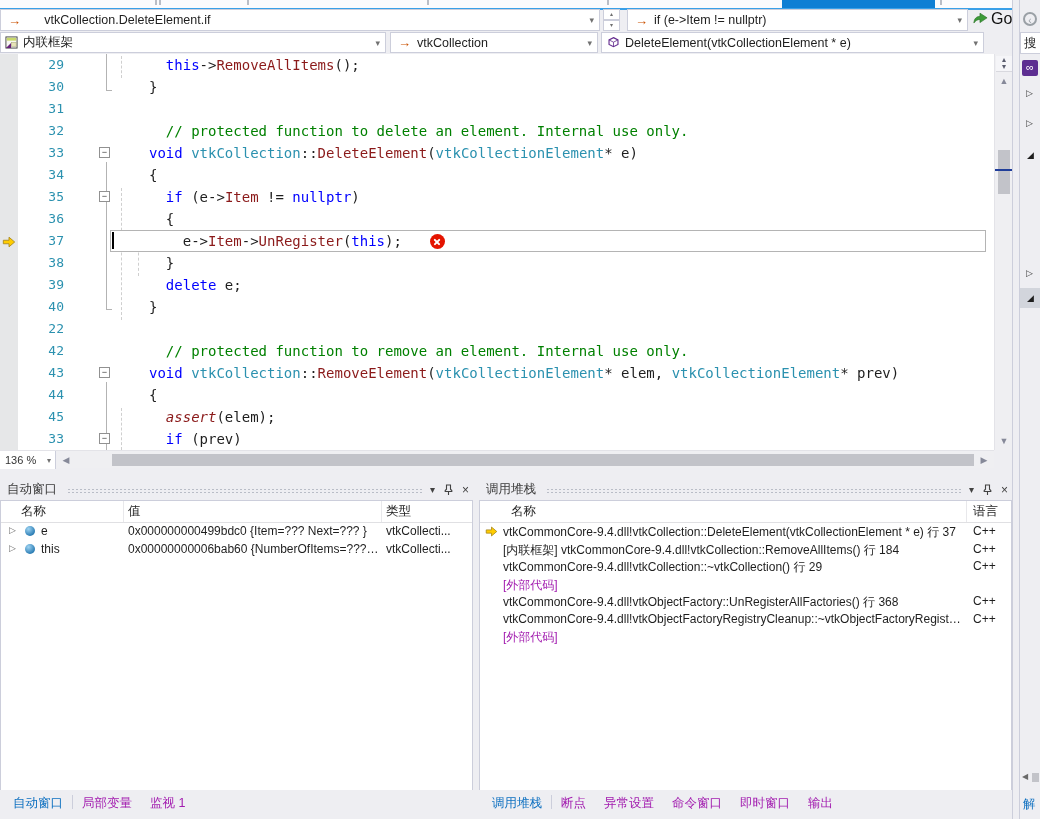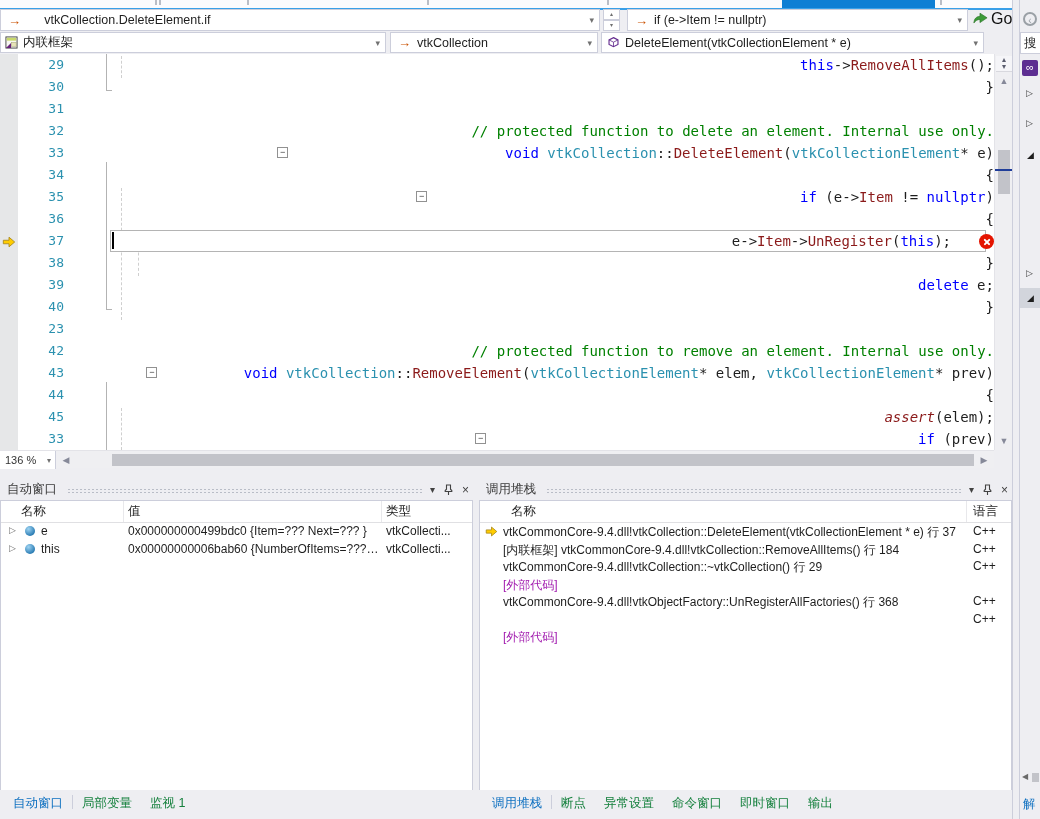--- a/index.html
+++ b/index.html
@@ -19,21 +19,21 @@
   .spinner{position:absolute;left:603px;top:9px;width:17px;height:22px;display:flex;flex-direction:column;}
   .spinbtn{flex:1;background:#fff;border:1px solid #cccedb;font-size:6px;color:#717171;text-align:center;line-height:9px;box-sizing:border-box;}
   #gobtn{position:absolute;left:972px;top:7px;height:24px;display:flex;align-items:center;cursor:default;}
   #gobtn .golabel{font-size:16px;color:#111;margin-left:2px;}
   .miscicon{width:13px;height:13px;margin:0 5px 0 4px;flex:none;}
   .methicon{width:13px;height:13px;margin:0 5px 0 5px;flex:none;}
   
   #editor{left:0;top:54px;width:994px;height:396px;background:#fff;overflow:hidden;}
   #indmargin{position:absolute;left:0;top:0;width:18px;height:396px;background:#e6e7e8;}
   .cl{position:relative;display:flex;height:22px;line-height:22px;
-      font-family:"DejaVu Sans Mono","Liberation Mono",monospace;font-size:14px;white-space:pre;justify-content:space-between;}
+      font-family:"DejaVu Sans Mono","Liberation Mono",monospace;font-size:14px;white-space:pre;}
   .ln{width:64px;text-align:right;color:#2b91af;font-size:13px;flex:none;}
   .fm{width:48px;flex:none;position:relative;}
   .foldbox{position:absolute;left:35px;top:5px;width:11px;height:11px;background:#fff;border:1px solid #919191;
            font-size:9px;line-height:9px;text-align:center;color:#333;box-sizing:border-box;font-family:"Liberation Sans",sans-serif;}
   .code{position:relative;z-index:2;margin-left:37px;}
   .tk-p{color:#1e1e1e}.tk-k{color:#0000ff}.tk-t{color:#2b91af}.tk-f{color:#8b1a1a}
   .tk-c{color:#008000}.tk-m{color:#8b1a1a;font-style:italic}
   .curbox{position:absolute;left:110px;right:8px;top:0;height:20px;background:#fff;border:1px solid #b4b4b4;z-index:1;}
   .caretbar{position:absolute;left:112px;top:2px;width:2px;height:17px;background:#000;z-index:3;}
   .erricon{display:inline-block;position:relative;width:15px;height:15px;border-radius:50%;background:#e41400;
@@ -68,21 +68,21 @@
   .colsep{position:absolute;top:0;bottom:0;width:1px;background:#e8e8eb;}
   .prow{position:relative;height:17.5px;font-size:12px;white-space:nowrap;}
   .prow .cell{position:absolute;top:1px;overflow:hidden;text-overflow:ellipsis;}
   .expander{position:absolute;left:8px;top:2px;font-size:9px;color:#6d6d6d;}
   .sphere{position:absolute;left:24px;top:3px;width:10px;height:10px;border-radius:50%;
           background:radial-gradient(circle at 35% 30%,#9fd4f2,#2e7fb6 70%,#1c5e8d);}
   .framearrow{position:absolute;left:5px;top:2px;}
   .gray{color:#a21caf;}
   
   #tabrow{left:0;top:790px;width:1012px;height:29px;background:#eeeef2;}
-  .tab{display:inline-block;padding:5px 9px 0 9px;font-size:12.5px;color:#15803d;height:24px;box-sizing:border-box;}
+  .tab{display:inline-block;padding:5px 9px 0 9px;font-size:12.5px;color:#a21caf;height:24px;box-sizing:border-box;}
   .tab.active{color:#0e70c0;}
   .tabsep{display:inline-block;width:1px;height:14px;background:#cccedb;vertical-align:-2px;}
   
   #rsplit{left:1012px;top:0;width:8px;height:819px;background:#eeeef2;border-left:1px solid #cccedb;border-right:1px solid #cccedb;box-sizing:border-box;}
   #rstrip{left:1020px;top:0;width:20px;height:819px;background:#eeeef2;overflow:hidden;}
   #backbtn{position:absolute;left:3px;top:12px;width:14px;height:14px;border:2px solid #9aa0a6;border-radius:50%;
            color:#9aa0a6;font-size:10px;line-height:13px;text-align:center;box-sizing:border-box;}
   #rsearch{position:absolute;left:0px;top:32px;width:22px;height:22px;background:#fff;border:1px solid #cccedb;
            font-size:12.5px;color:#1e1e1e;line-height:21px;padding-left:3px;box-sizing:border-box;}
   #vslogo{position:absolute;left:2px;top:60px;width:16px;height:16px;background:#5c2d91;color:#fff;
@@ -171,21 +171,21 @@
       <div class="cl"><span class="ln">31</span><span class="fm"></span><span class="code"></span></div>
       <div class="cl"><span class="ln">32</span><span class="fm"></span><span class="code"><span class="tk-c">  // protected function to delete an element. Internal use only.</span></span></div>
       <div class="cl"><span class="ln">33</span><span class="fm"><span class="foldbox">−</span></span><span class="code"><span class="tk-k">void</span><span class="tk-p"> </span><span class="tk-t">vtkCollection</span><span class="tk-p">::</span><span class="tk-f">DeleteElement</span><span class="tk-p">(</span><span class="tk-t">vtkCollectionElement</span><span class="tk-p">* e)</span></span></div>
       <div class="cl"><span class="ln">34</span><span class="fm"></span><span class="code"><span class="tk-p">{</span></span></div>
       <div class="cl"><span class="ln">35</span><span class="fm"><span class="foldbox">−</span></span><span class="code"><span class="tk-p">  </span><span class="tk-k">if</span><span class="tk-p"> (e-&gt;</span><span class="tk-f">Item</span><span class="tk-p"> != </span><span class="tk-k">nullptr</span><span class="tk-p">)</span></span></div>
       <div class="cl"><span class="ln">36</span><span class="fm"></span><span class="code"><span class="tk-p">  {</span></span></div>
       <div class="cl"><span class="ln">37</span><span class="fm"></span><div class="curbox"></div><div class="caretbar"></div><span class="code"><span class="tk-p">    e-&gt;</span><span class="tk-f">Item</span><span class="tk-p">-&gt;</span><span class="tk-f">UnRegister</span><span class="tk-p">(</span><span class="tk-k">this</span><span class="tk-p">);</span><span class="erricon"></span></span></div>
       <div class="cl"><span class="ln">38</span><span class="fm"></span><span class="code"><span class="tk-p">  }</span></span></div>
       <div class="cl"><span class="ln">39</span><span class="fm"></span><span class="code"><span class="tk-p">  </span><span class="tk-k">delete</span><span class="tk-p"> e;</span></span></div>
       <div class="cl"><span class="ln">40</span><span class="fm"></span><span class="code"><span class="tk-p">}</span></span></div>
-      <div class="cl"><span class="ln">23</span><span class="fm"></span><span class="code"></span></div>
+      <div class="cl"><span class="ln">22</span><span class="fm"></span><span class="code"></span></div>
       <div class="cl"><span class="ln">42</span><span class="fm"></span><span class="code"><span class="tk-c">  // protected function to remove an element. Internal use only.</span></span></div>
       <div class="cl"><span class="ln">43</span><span class="fm"><span class="foldbox">−</span></span><span class="code"><span class="tk-k">void</span><span class="tk-p"> </span><span class="tk-t">vtkCollection</span><span class="tk-p">::</span><span class="tk-f">RemoveElement</span><span class="tk-p">(</span><span class="tk-t">vtkCollectionElement</span><span class="tk-p">* elem, </span><span class="tk-t">vtkCollectionElement</span><span class="tk-p">* prev)</span></span></div>
       <div class="cl"><span class="ln">44</span><span class="fm"></span><span class="code"><span class="tk-p">{</span></span></div>
       <div class="cl"><span class="ln">45</span><span class="fm"></span><span class="code"><span class="tk-p">  </span><span class="tk-m">assert</span><span class="tk-p">(elem);</span></span></div>
       <div class="cl"><span class="ln">33</span><span class="fm"><span class="foldbox">−</span></span><span class="code"><span class="tk-p">  </span><span class="tk-k">if</span><span class="tk-p"> (prev)</span></span></div>
     </div>
 
   <svg class="curarrow" style="left:2px;top:181px" width="14" height="14" viewBox="0 0 16 16">
     <path d="M1.5 6h6.5V2.5L14.5 8 8 13.5V10H1.5z" fill="#ffcc00" stroke="#a8881c" stroke-width="1"></path>
   </svg>
@@ -284,20 +284,21 @@
         </div>
         <div class="prow">
           <span class="cell gray" style="left: 23px; width: 458px;">[外部代码]</span>
           <span class="cell" style="left: 493px; width: 36px;"></span>
         </div>
         <div class="prow">
           <span class="cell" style="left: 23px; width: 458px;">vtkCommonCore-9.4.dll!vtkObjectFactory::UnRegisterAllFactories() 行 368</span>
           <span class="cell" style="left: 493px; width: 36px;">C++</span>
         </div>
         <div class="prow">
+          <span class="cell" style="left: 23px; width: 458px;">vtkCommonCore-9.4.dll!vtkObjectFactoryRegistryCleanup::~vtkObjectFactoryRegistr...</span>
           <span class="cell" style="left: 493px; width: 36px;">C++</span>
         </div>
         <div class="prow">
           <span class="cell gray" style="left: 23px; width: 458px;">[外部代码]</span>
           <span class="cell" style="left: 493px; width: 36px;"></span>
         </div>
       </div>
   </div>
 </div>
 

